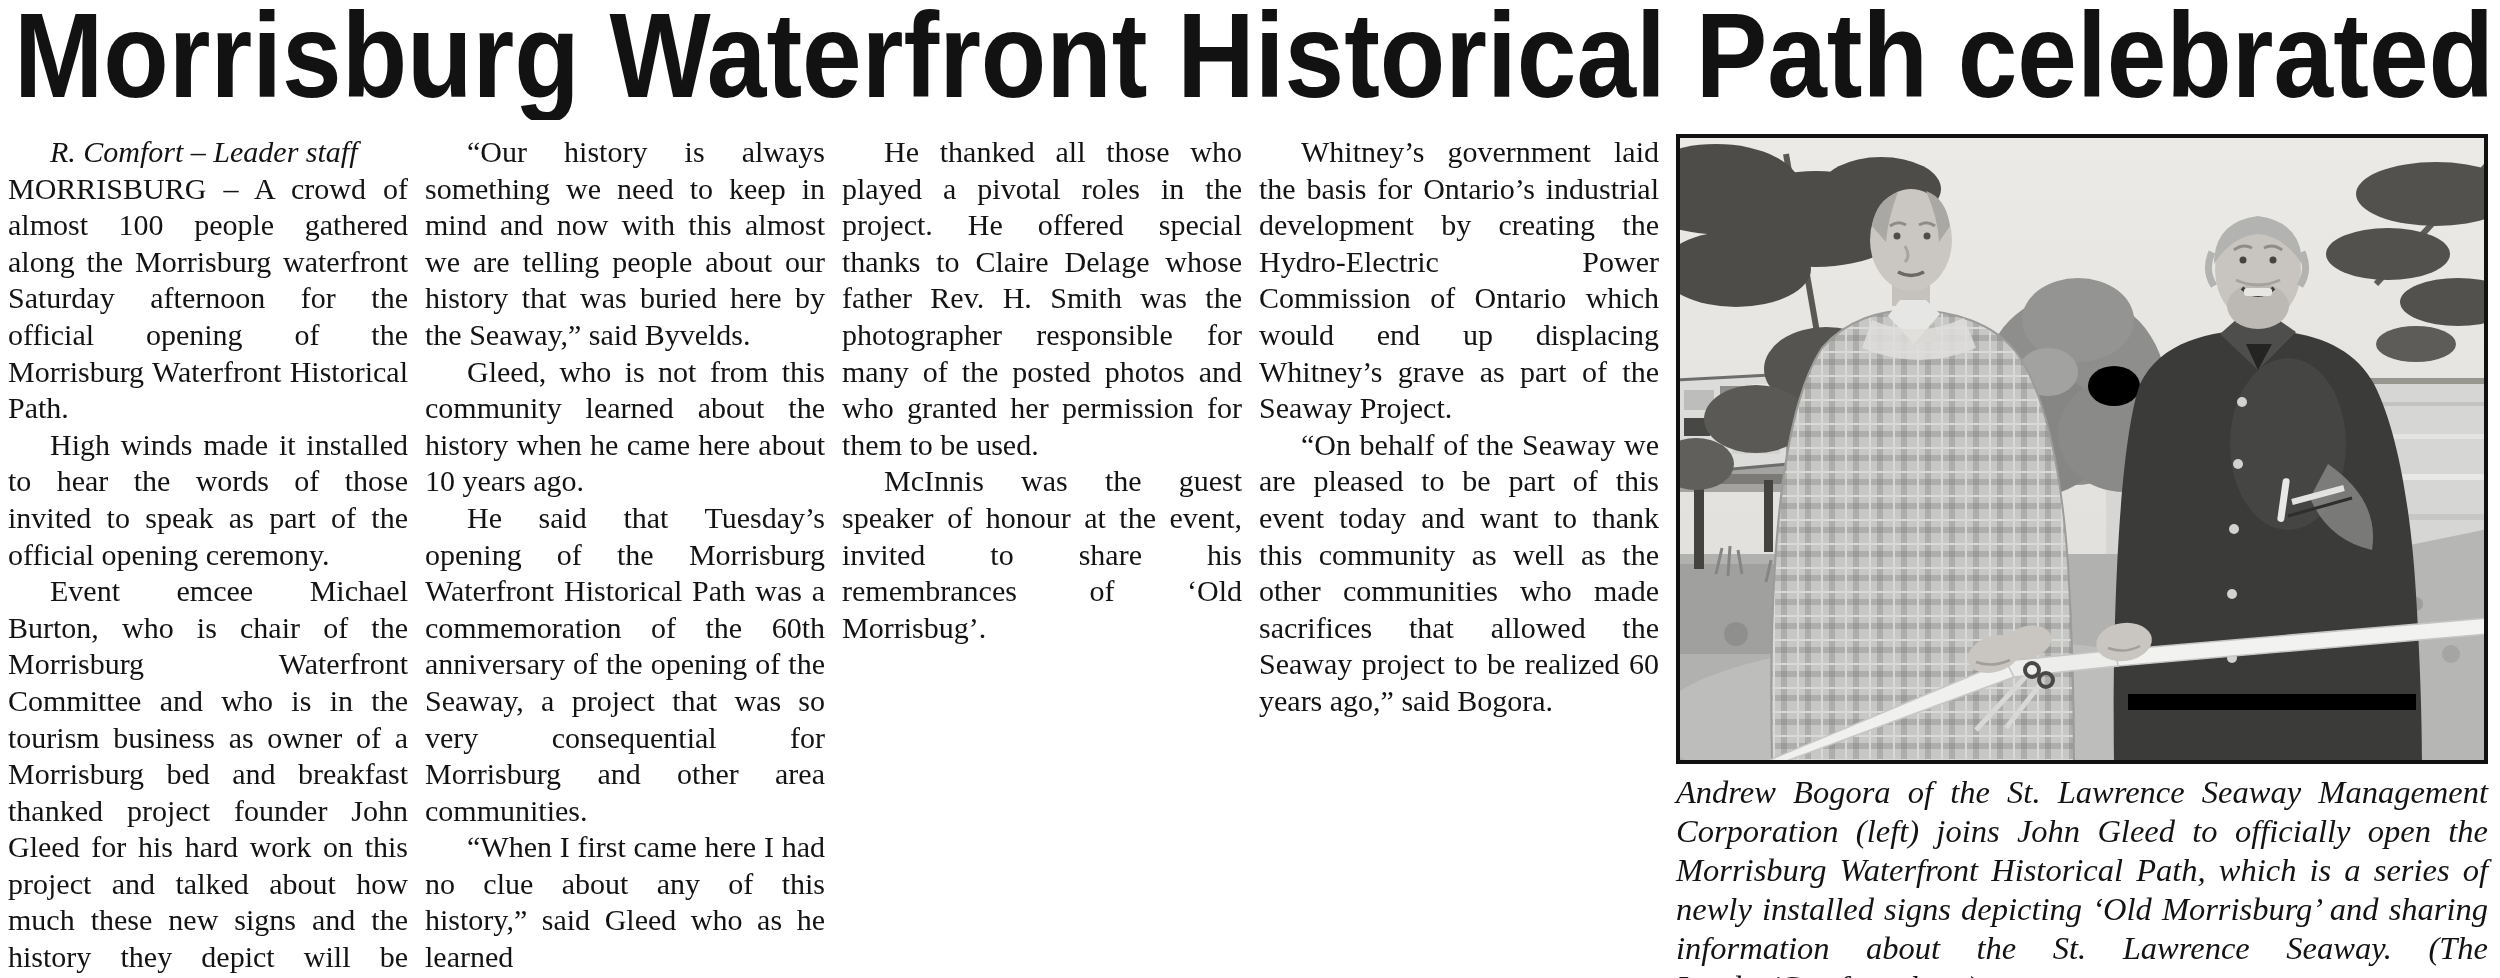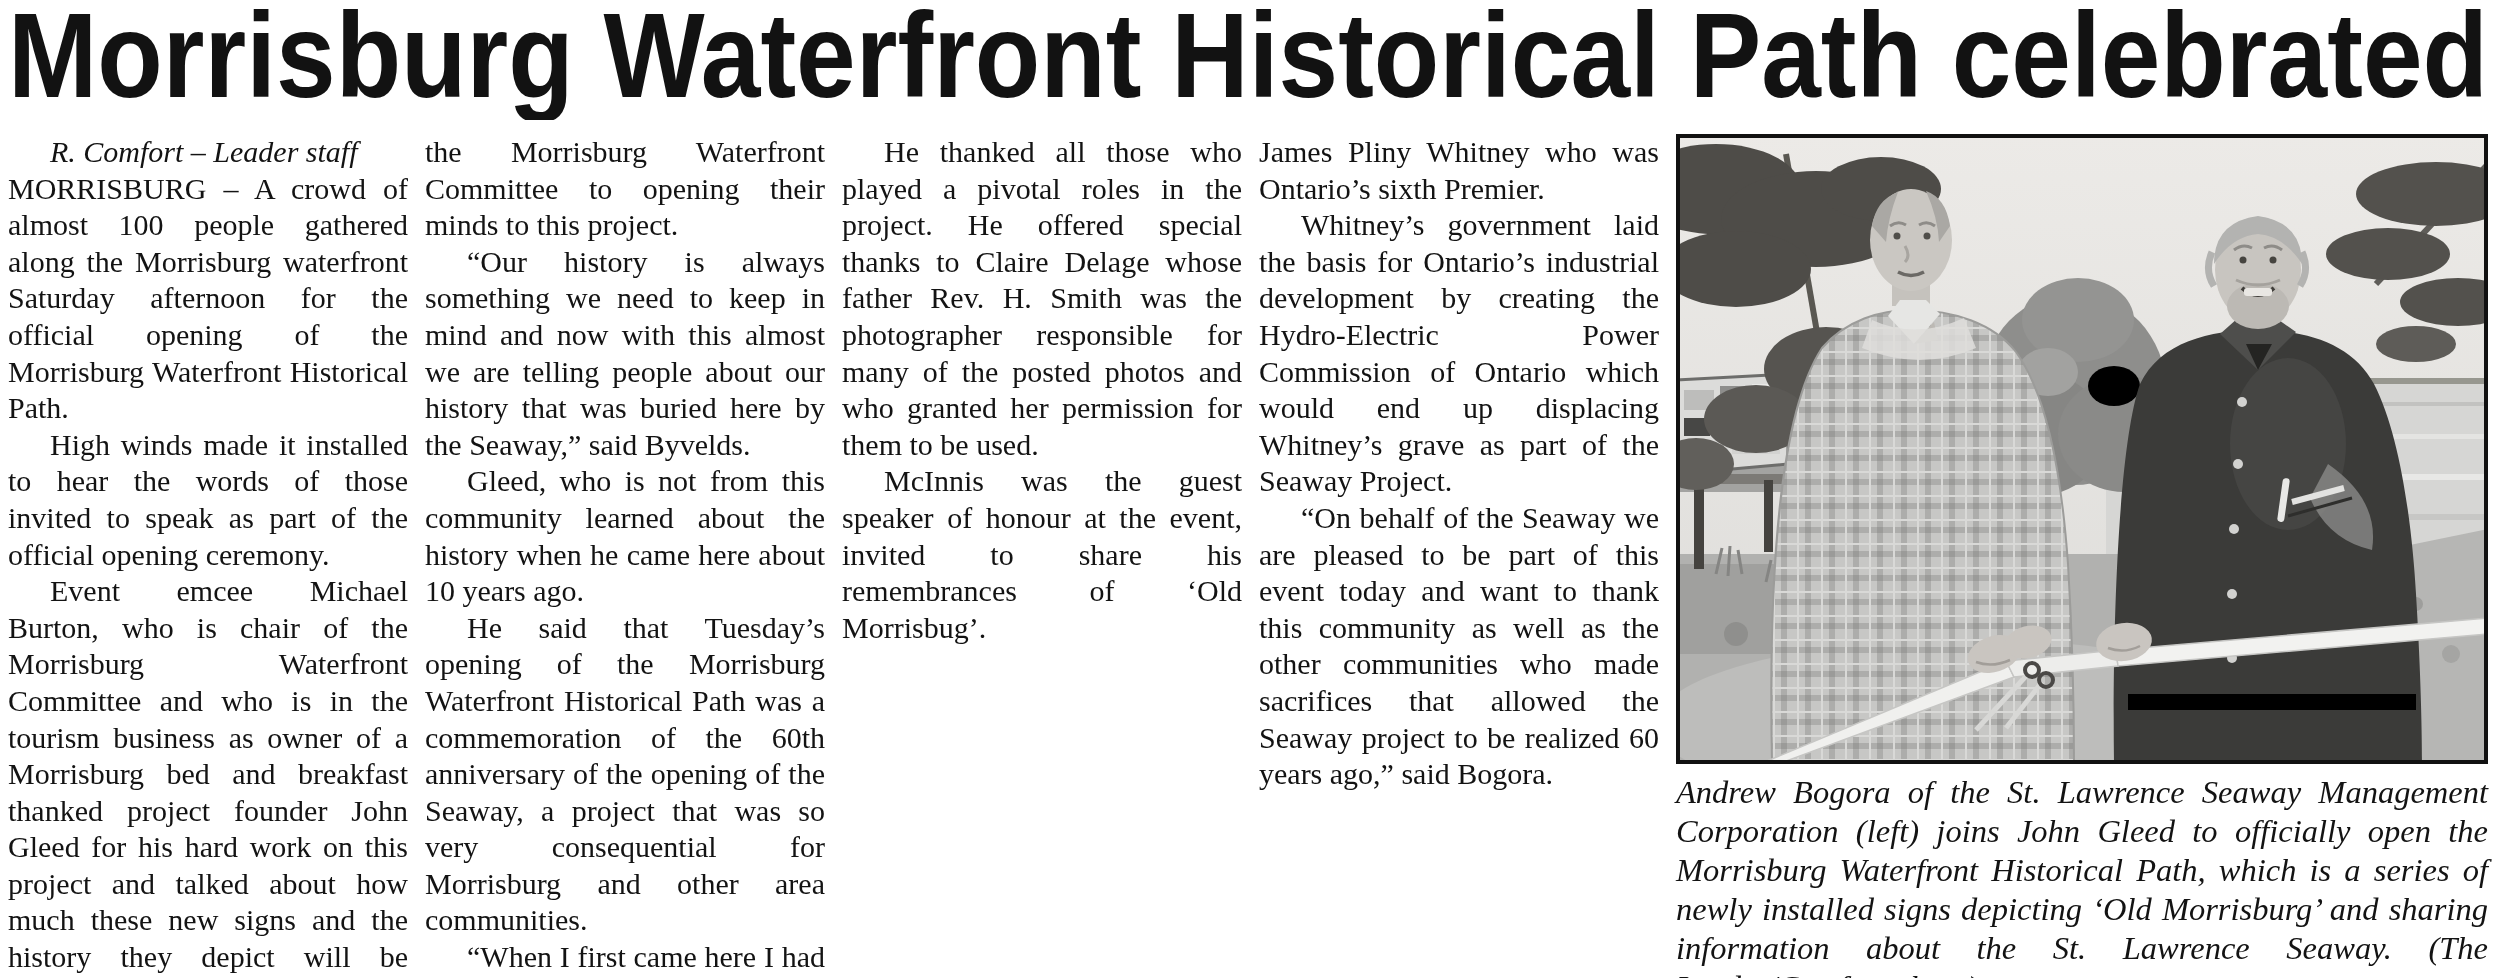--- a/index.html
+++ b/index.html
@@ -3,21 +3,21 @@
 <meta charset="utf-8">
 <style>
   html, body {
     margin: 0; padding: 0;
     width: 2500px; height: 978px;
     background: #ffffff;
     overflow: hidden;
     font-family: "Liberation Serif", serif;
     color: #131313;
   }
-  .headline-wrap { padding: 0 6px; height: 120px; }
+  .headline-wrap { padding: 0 12px; height: 120px; }
   .content {
     display: flex;
     gap: 17px;
     padding: 14px 6px 0 8px;
   }
   .col {
     width: 400px;
     height: 846px;
     overflow: hidden;
     font-size: 30px;
@@ -58,35 +58,33 @@
 
     <div class="col">
       <p class="byline">R. Comfort – Leader staff</p>
       <p class="flush">MORRISBURG – A crowd of almost 100 people gathered along the Morrisburg waterfront Saturday afternoon for the official opening of the Morrisburg Waterfront Historical Path.</p>
       <p>High winds made it installed to hear the words of those invited to speak as part of the official opening ceremony.</p>
       <p>Event emcee Michael Burton, who is chair of the Morrisburg Waterfront Committee and who is in the tourism business as owner of a Morrisburg bed and breakfast thanked project founder John Gleed for his hard work on this project and talked about how much these new signs and the history they depict will be enjoyed by tourists and residents alike.</p>
 
     </div>
 
     <div class="col">
-      <p class="flush">the Morrisburg Waterfront Committee to opening their minds to this project.</p>
       <p>“Our history is always something we need to keep in mind and now with this almost we are telling people about our history that was buried here by the Seaway,” said Byvelds.</p>
       <p>Gleed, who is not from this community learned about the history when he came here about 10 years ago.</p>
       <p>He said that Tuesday’s opening of the Morrisburg Waterfront Historical Path was a commemoration of the 60th anniversary of the opening of the Seaway, a project that was so very consequential for Morrisburg and other area communities.</p>
       <p>“When I first came here I had no clue about any of this history,” said Gleed who as he learned</p>
     </div>
 
     <div class="col">
       <p>He thanked all those who played a pivotal roles in the project. He offered special thanks to Claire Delage whose father Rev. H. Smith was the photographer responsible for many of the posted photos and who granted her permission for them to be used.</p>
       <p>McInnis was the guest speaker of honour at the event, invited to share his remembrances of ‘Old Morrisbug’.</p>
 
     </div>
 
     <div class="col">
-      <p class="flush">James Pliny Whitney who was Ontario’s sixth Premier.</p>
       <p>Whitney’s government laid the basis for Ontario’s industrial development by creating the Hydro-Electric Power Commission of Ontario which would end up displacing Whitney’s grave as part of the Seaway Project.</p>
       <p>“On behalf of the Seaway we are pleased to be part of this event today and want to thank this community as well as the other communities who made sacrifices that allowed the Seaway project to be realized 60 years ago,” said Bogora.</p>
     </div>
 
     <div class="photo-col">
       <figure>
         <svg class="photo-svg" width="812" height="630" viewBox="0 0 812 630">
           <defs>
             <linearGradient id="sky" x1="0" y1="0" x2="0" y2="1">
               <stop offset="0" stop-color="#eceae7"></stop>

